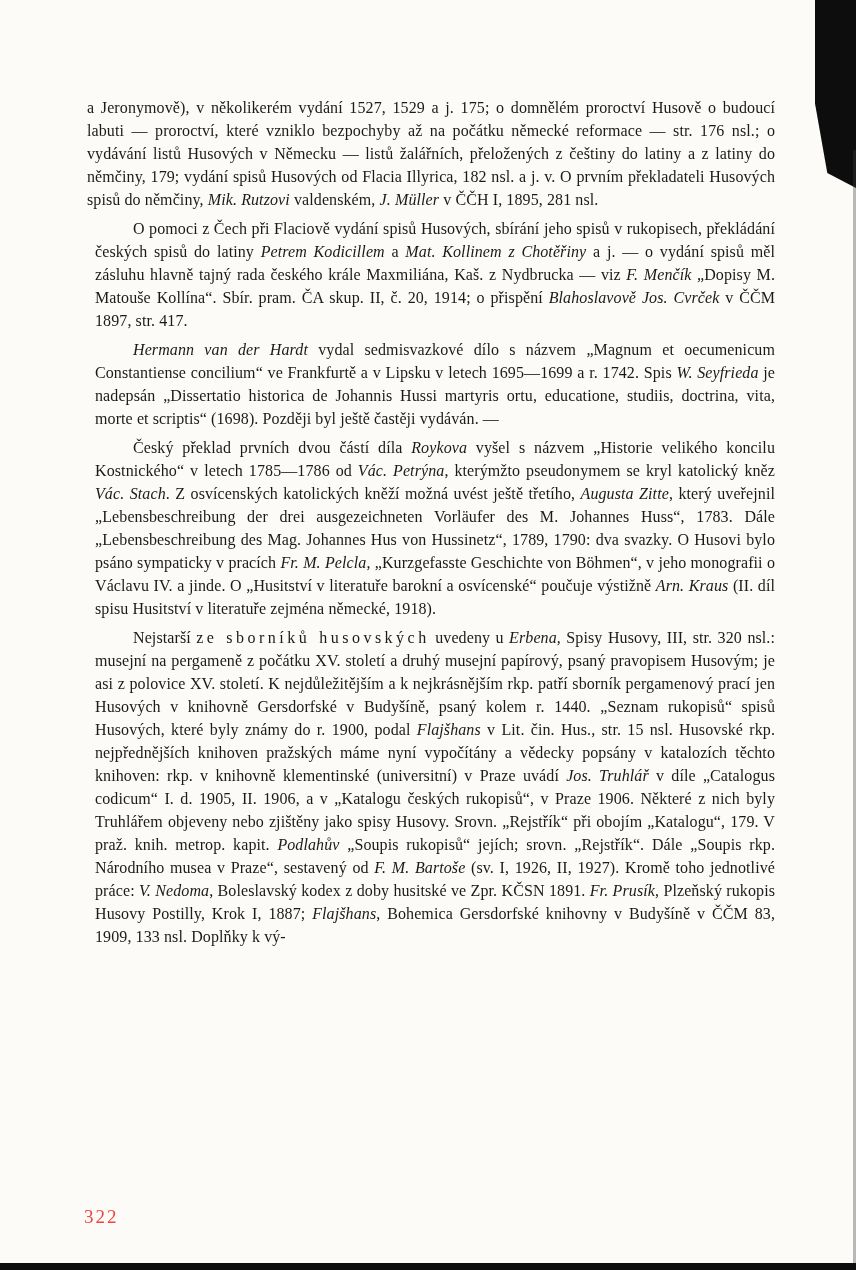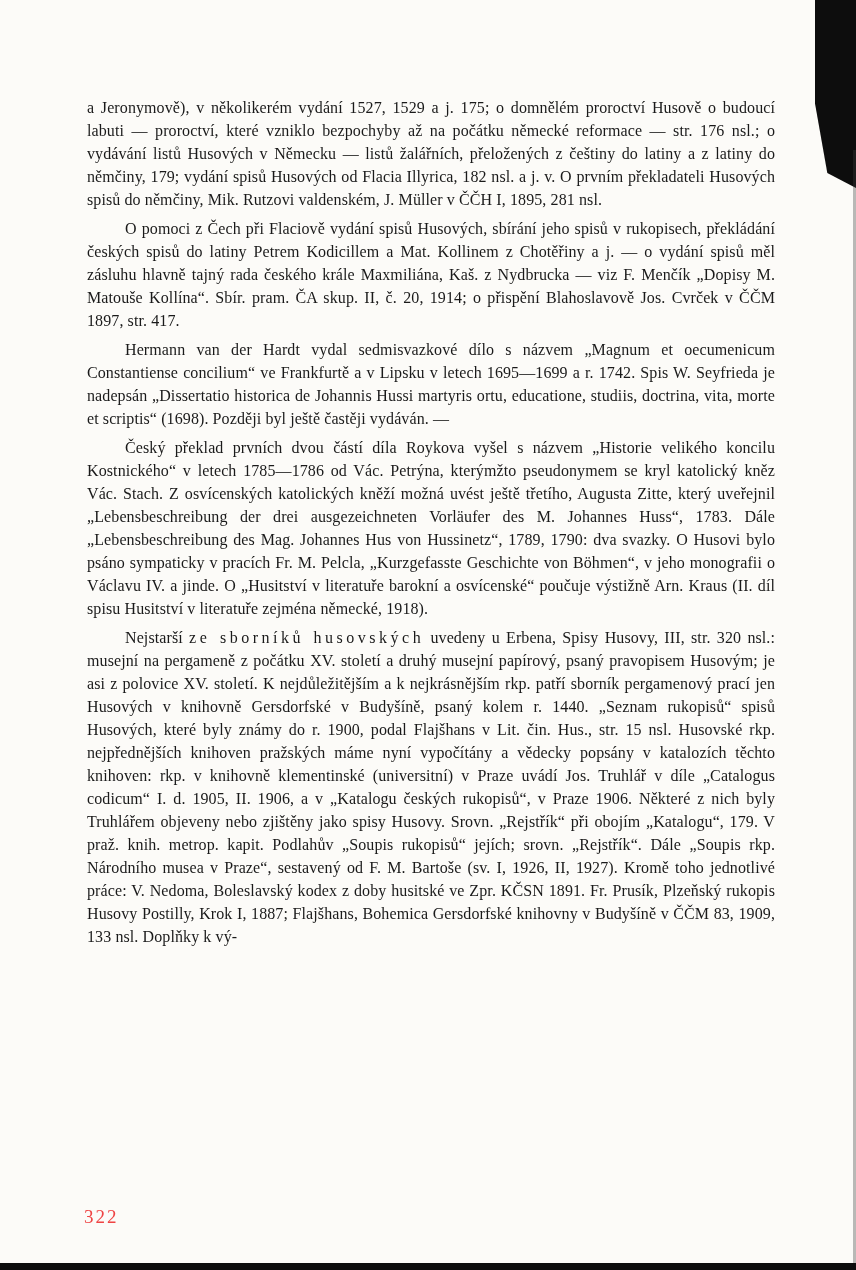--- a/index.html
+++ b/index.html
@@ -21,22 +21,22 @@
     position: absolute;
     left: 87px;
     top: 96px;
     width: 688px;
     font-size: 16px;
     line-height: 23px;
     text-align: justify;
     letter-spacing: 0.1px;
   }
   .para { margin: 0 0 6px 0; }
-  .para.indent { text-indent: 38px; }
-  .it { }
+  .para.indent { text-indent: 38px; margin-left: 8px; }
+  .it { font-style: italic; }
   .spaced { letter-spacing: 3.5px; }
   .page-number {
     position: absolute;
     left: 84px;
     top: 1206px;
     font-size: 19px;
     letter-spacing: 2px;
     color: #ef4444;
   }
   .scan-strip-top-right {

